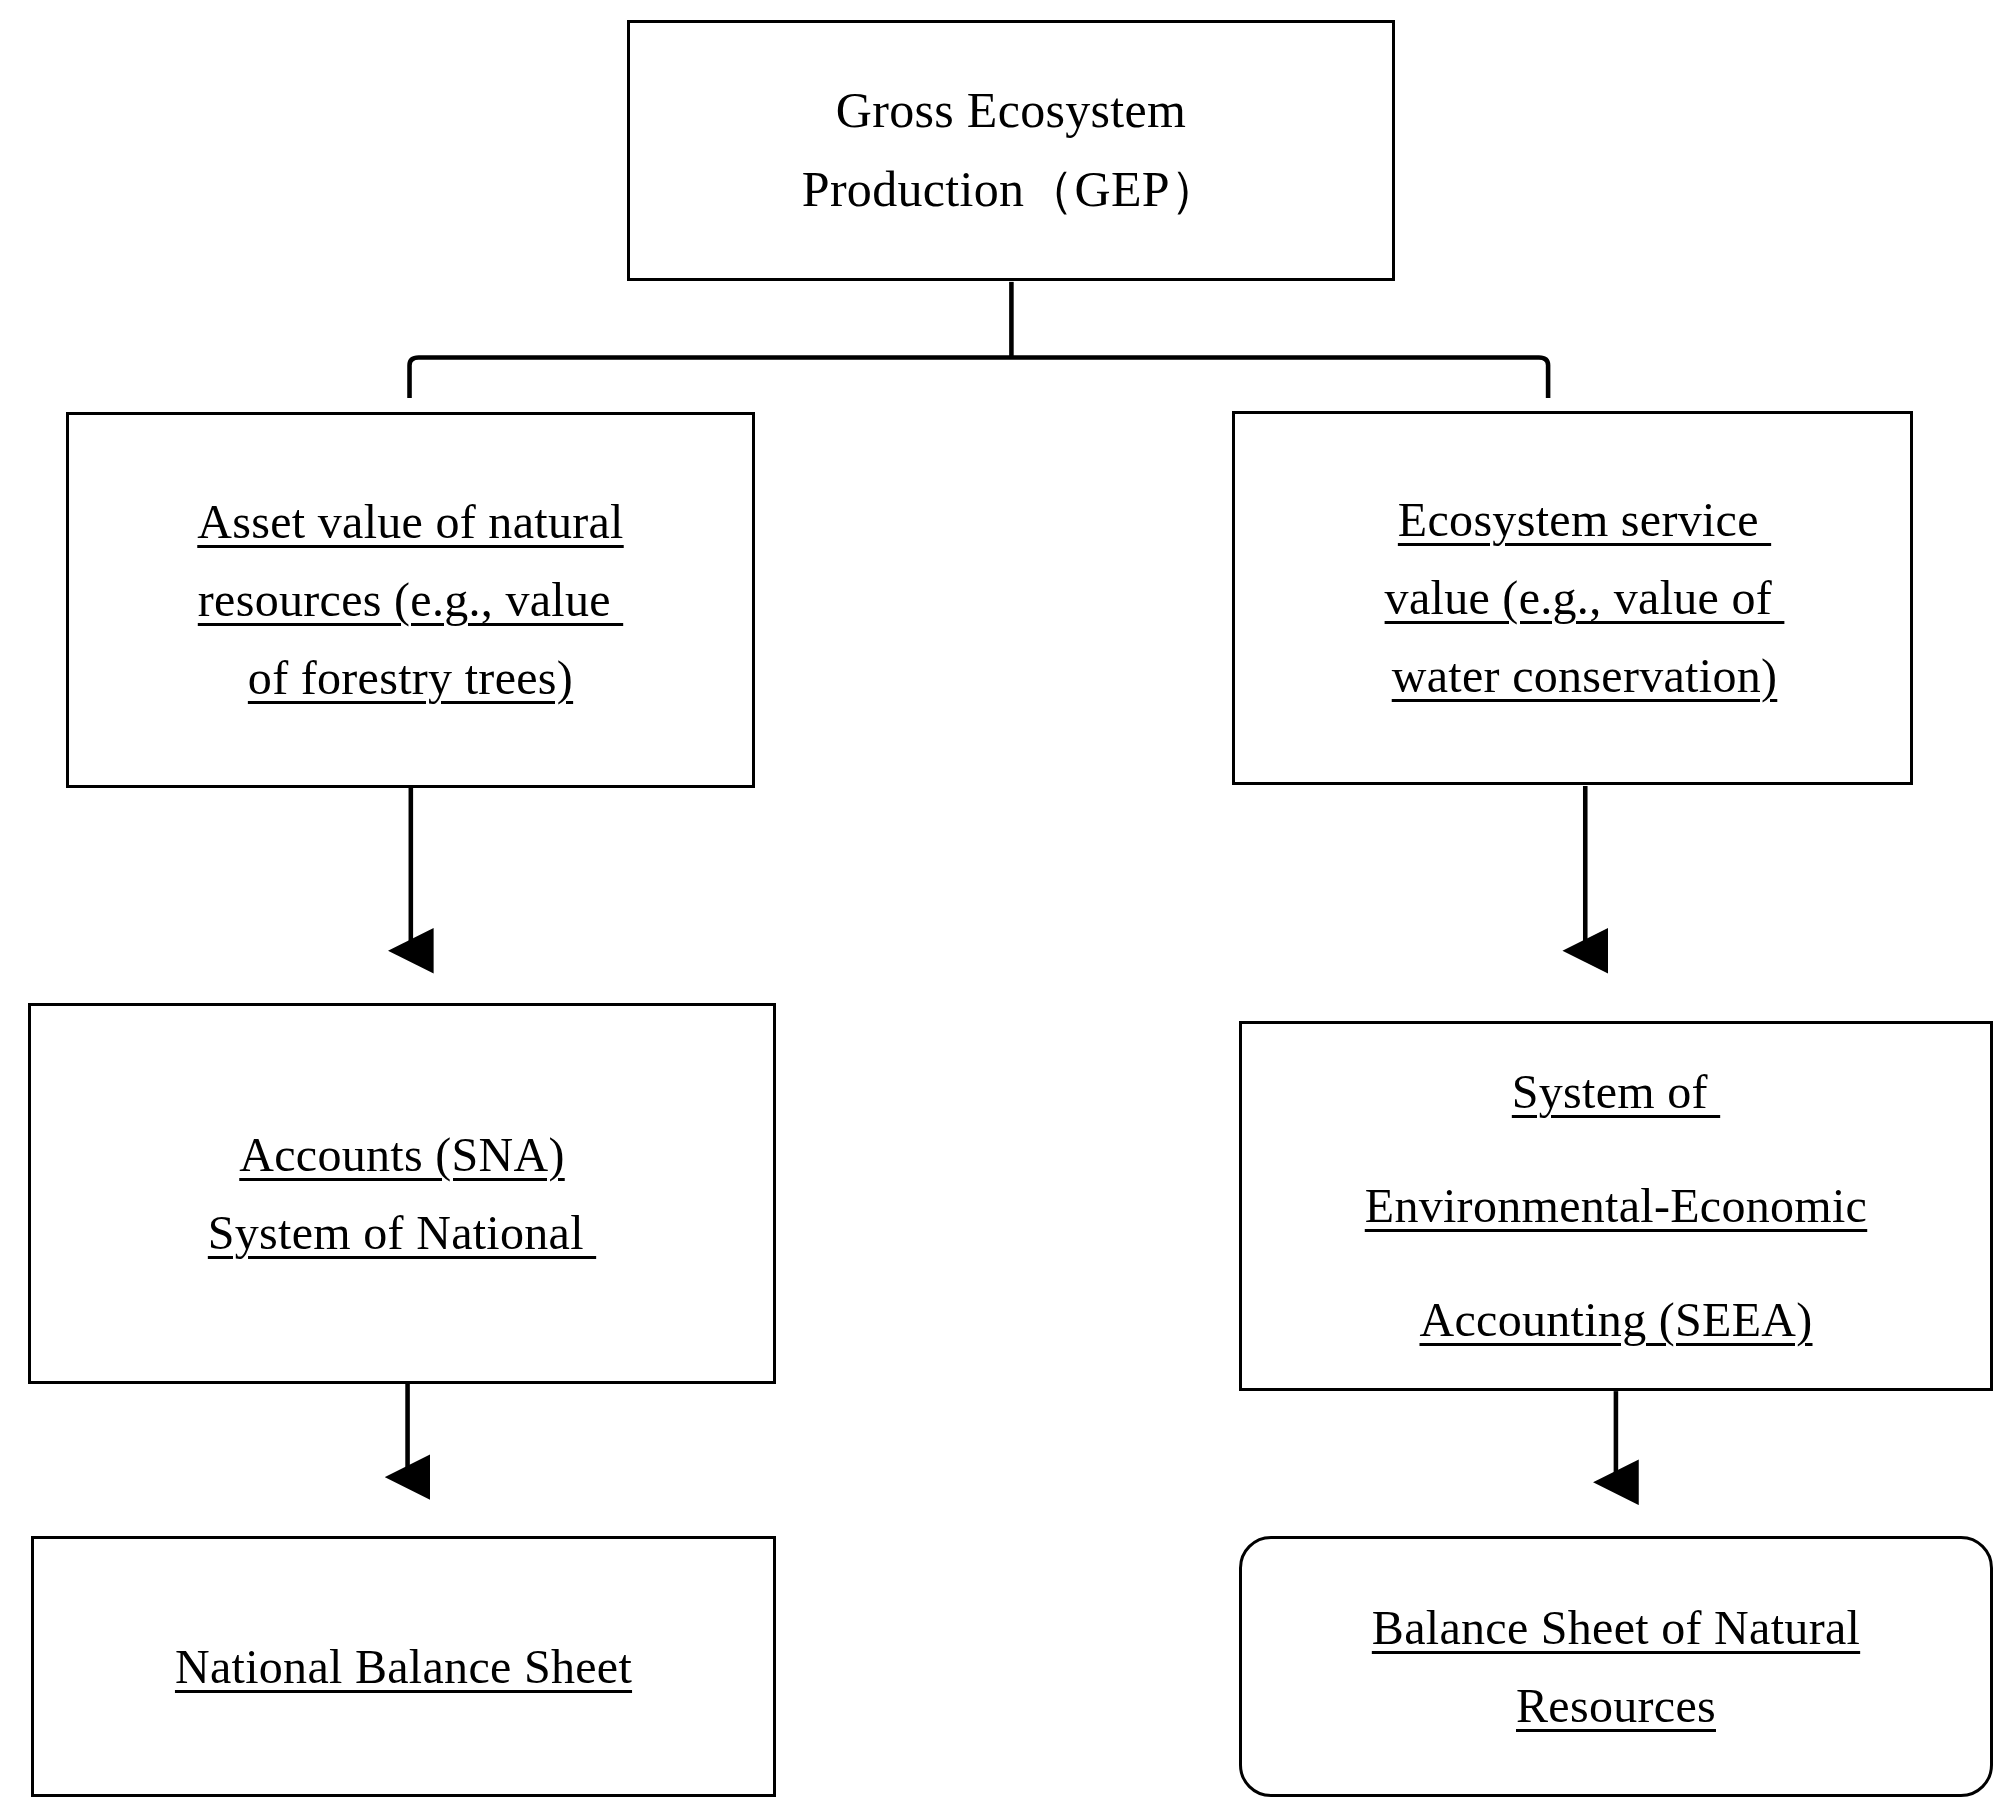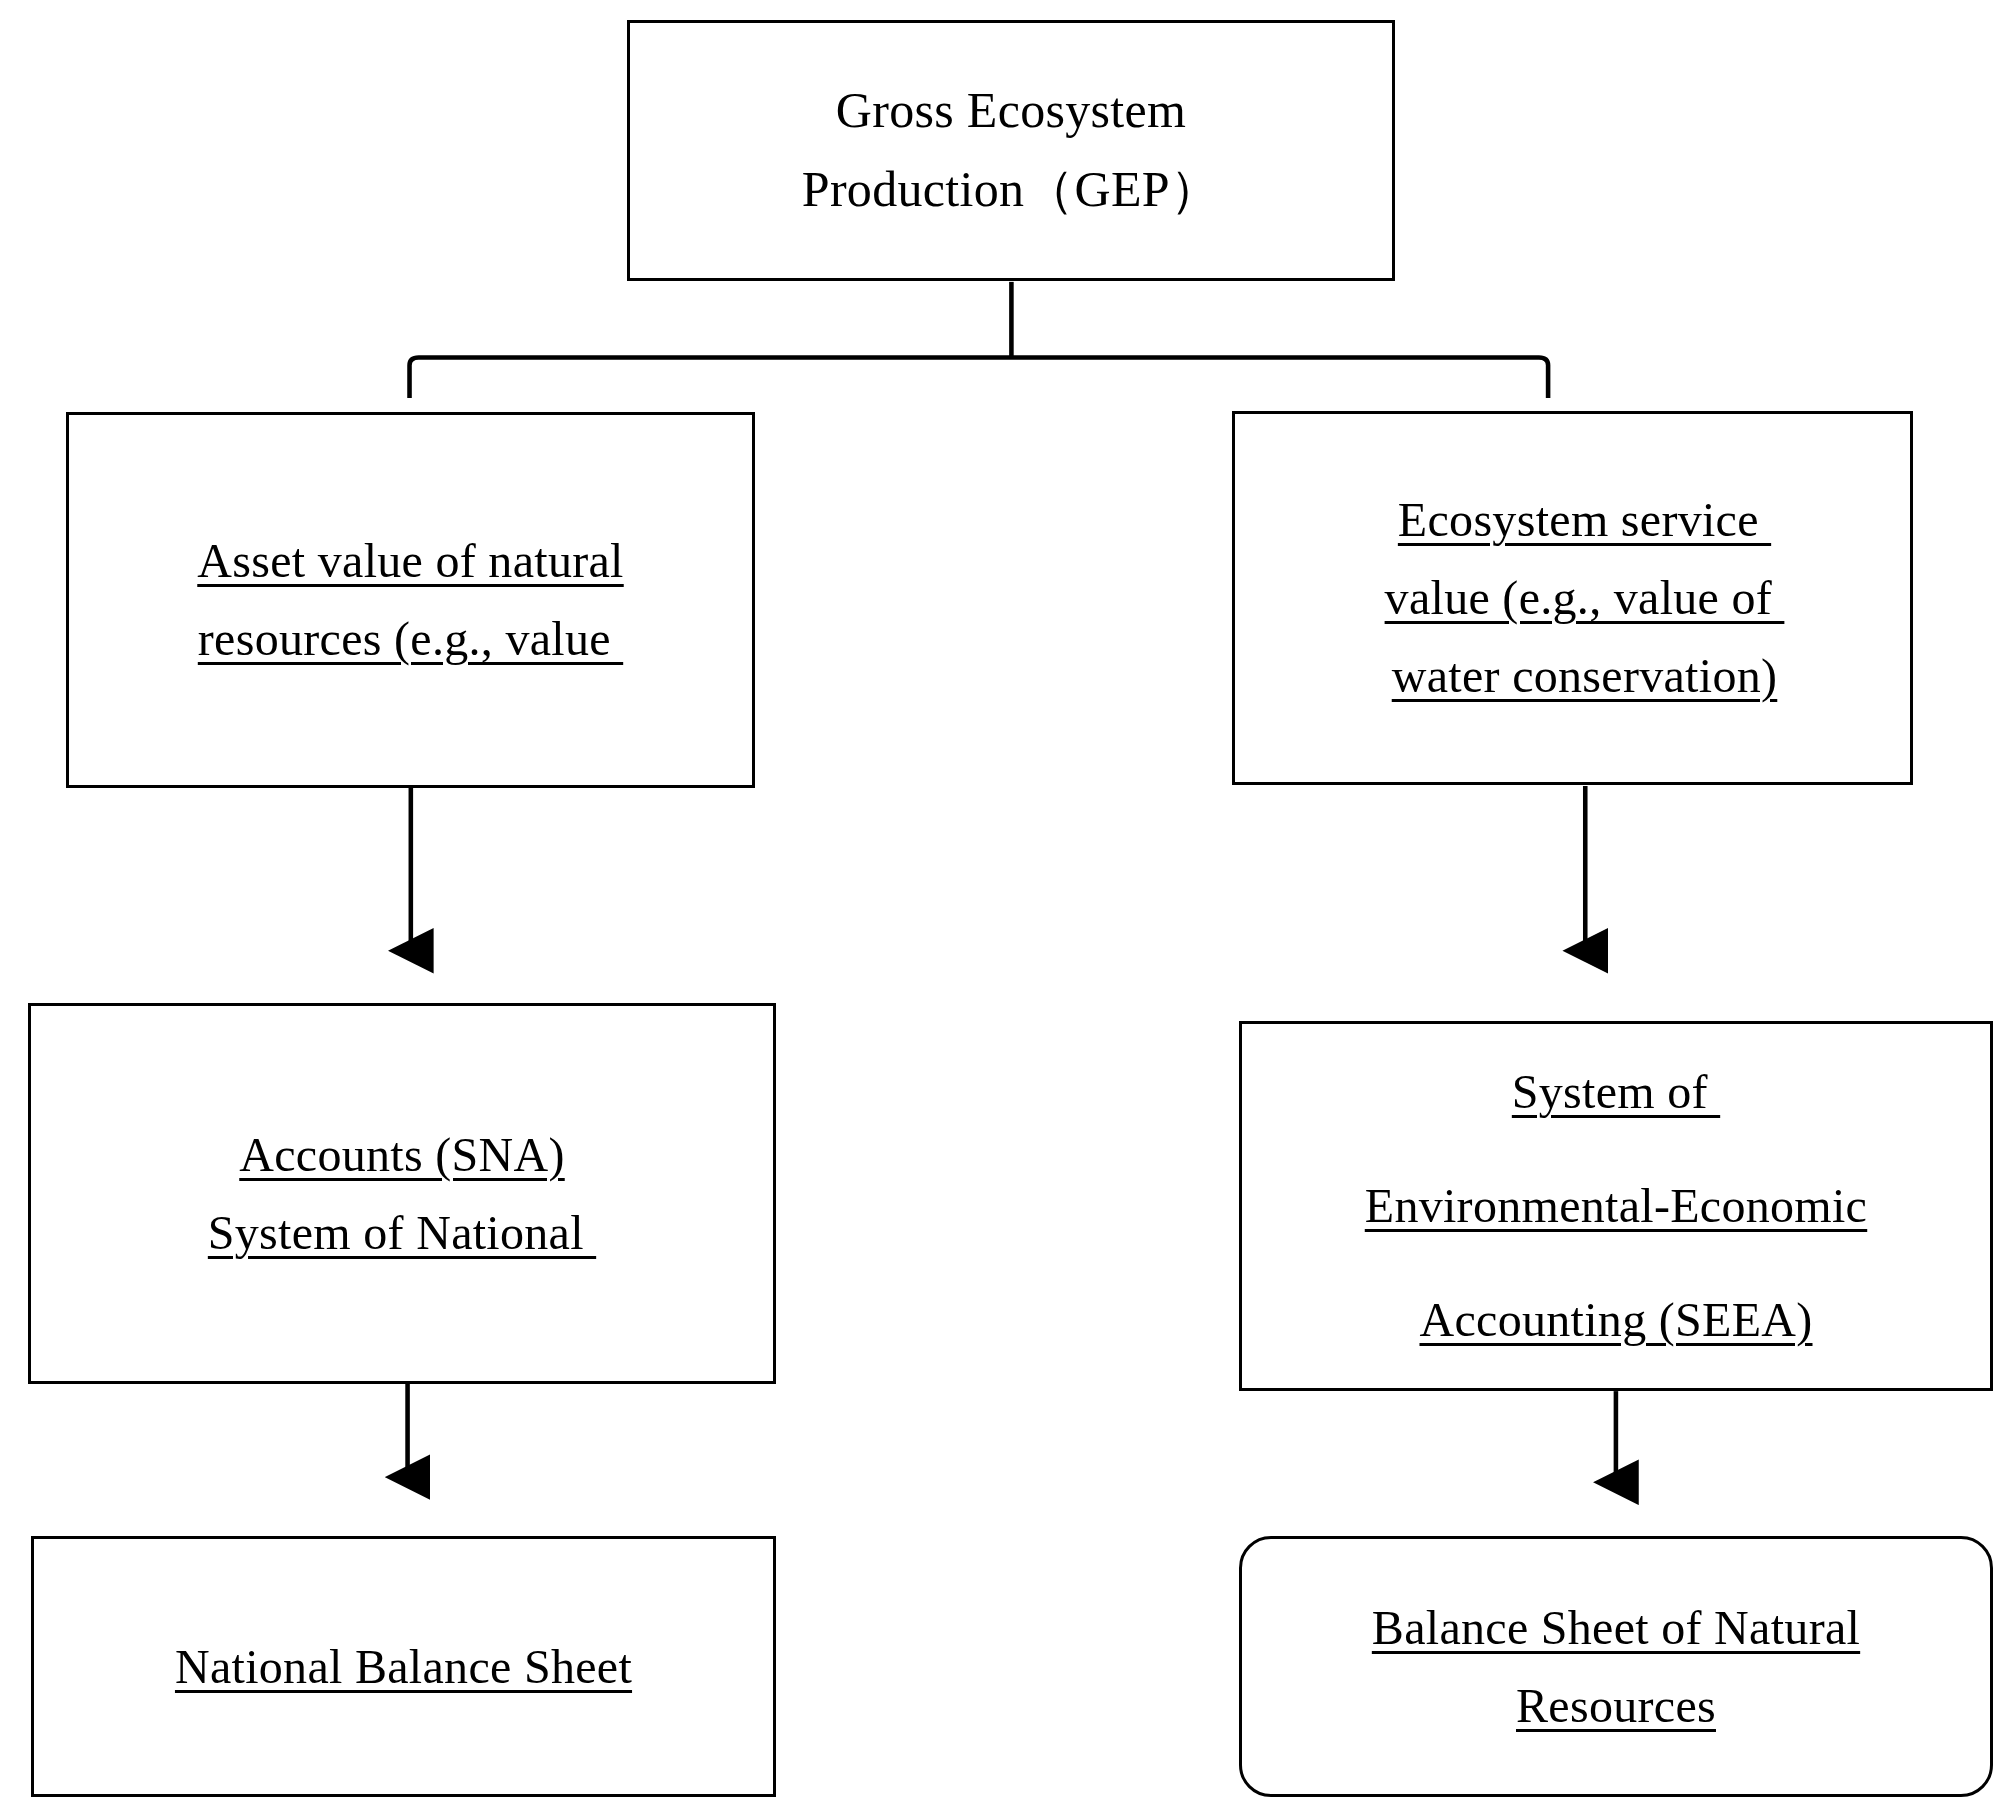--- a/index.html
+++ b/index.html
@@ -138,20 +138,21 @@
   </svg>
 
   <div class="node" id="node-gep">
     <span class="line">Gross Ecosystem</span>
     <span class="line">Production（GEP）</span>
   </div>
 
   <div class="node underlined" id="node-asset">
     <span class="line">Asset value of natural</span>
     <span class="line">resources (e.g., value </span>
+    <span class="line">of forestry trees)</span>
   </div>
 
   <div class="node underlined" id="node-eco-service">
     <span class="line">Ecosystem service </span>
     <span class="line">value (e.g., value of </span>
     <span class="line">water conservation)</span>
   </div>
 
   <div class="node underlined" id="node-sna">
     <span class="line">Accounts (SNA)</span>

